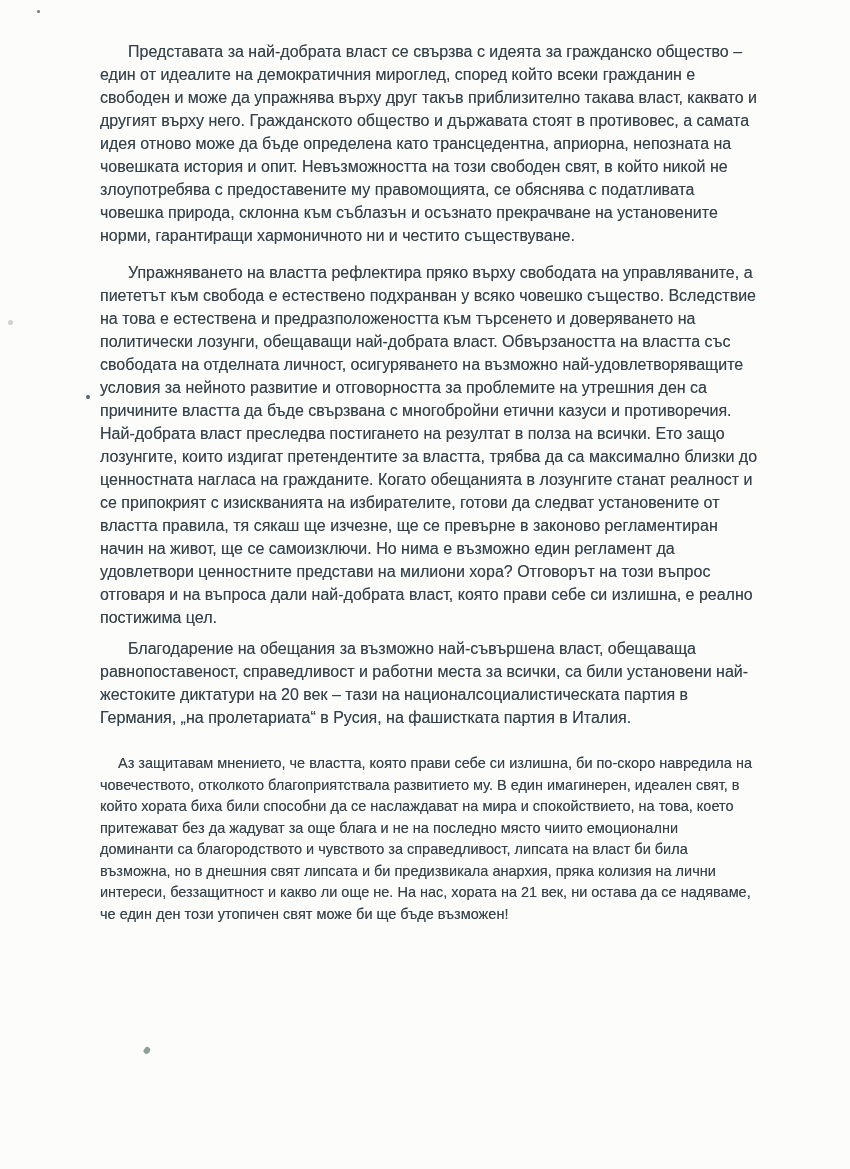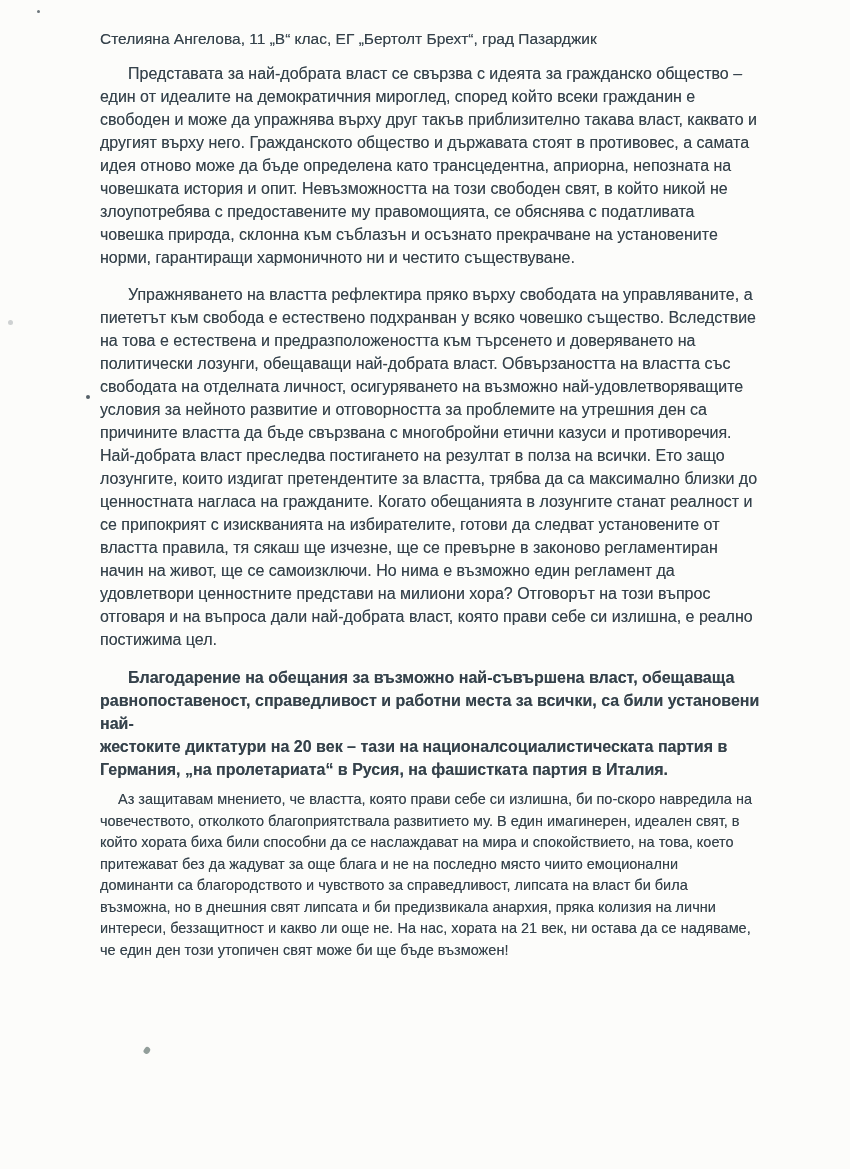--- a/index.html
+++ b/index.html
@@ -32,23 +32,23 @@
   .para {
     margin: 0;
     font-size: 16px;
     line-height: 23px;
     white-space: pre-line;
     text-shadow: 0 0 0.5px rgba(53,66,75,0.55);
   }
   .para-1 { margin-top: 30px; text-indent: 0; }
   .para-2 { margin-top: 12px; text-indent: 28px; }
   .para-3 { margin-top: 14px; text-indent: 28px; }
-  .para-4 { margin-top: 15px; text-indent: 28px; font-weight: bold; }
+  .para-4 { margin-top: 8px; text-indent: 28px; }
   .para-5 {
-    margin-top: 8px;
+    margin-top: 24px;
     text-indent: 18px;
     font-size: 14.5px;
     line-height: 21.5px;
     width: 700px;
   }
   .speck {
     position: absolute;
     border-radius: 50%;
     pointer-events: none;
   }
@@ -63,21 +63,20 @@
 
 <div class="page">
 
   <div class="speck speck-a"></div>
   <div class="speck speck-b"></div>
   <div class="speck speck-c"></div>
   <div class="speck speck-d"></div>
   <div class="speck speck-e"></div>
 
   <div class="content">
-    <div class="header-line">Стелияна Ангелова,  11 „В“ клас,  ЕГ „Бертолт Брехт“, град Пазарджик</div>
 
 
     <p class="para para-2">Представата за най-добрата власт се свързва с идеята за гражданско общество –
 един от идеалите на демократичния мироглед, според който  всеки гражданин е
 свободен и може да упражнява върху друг такъв приблизително такава власт, каквато и
 другият върху него. Гражданското общество и държавата стоят в противовес, а самата
 идея отново може да бъде определена като трансцедентна, априорна,  непозната на
 човешката история и опит. Невъзможността на този свободен свят,  в който никой не
 злоупотребява с предоставените му  правомощията,  се обяснява с податливата
 човешка природа, склонна към съблазън и осъзнато прекрачване на установените

